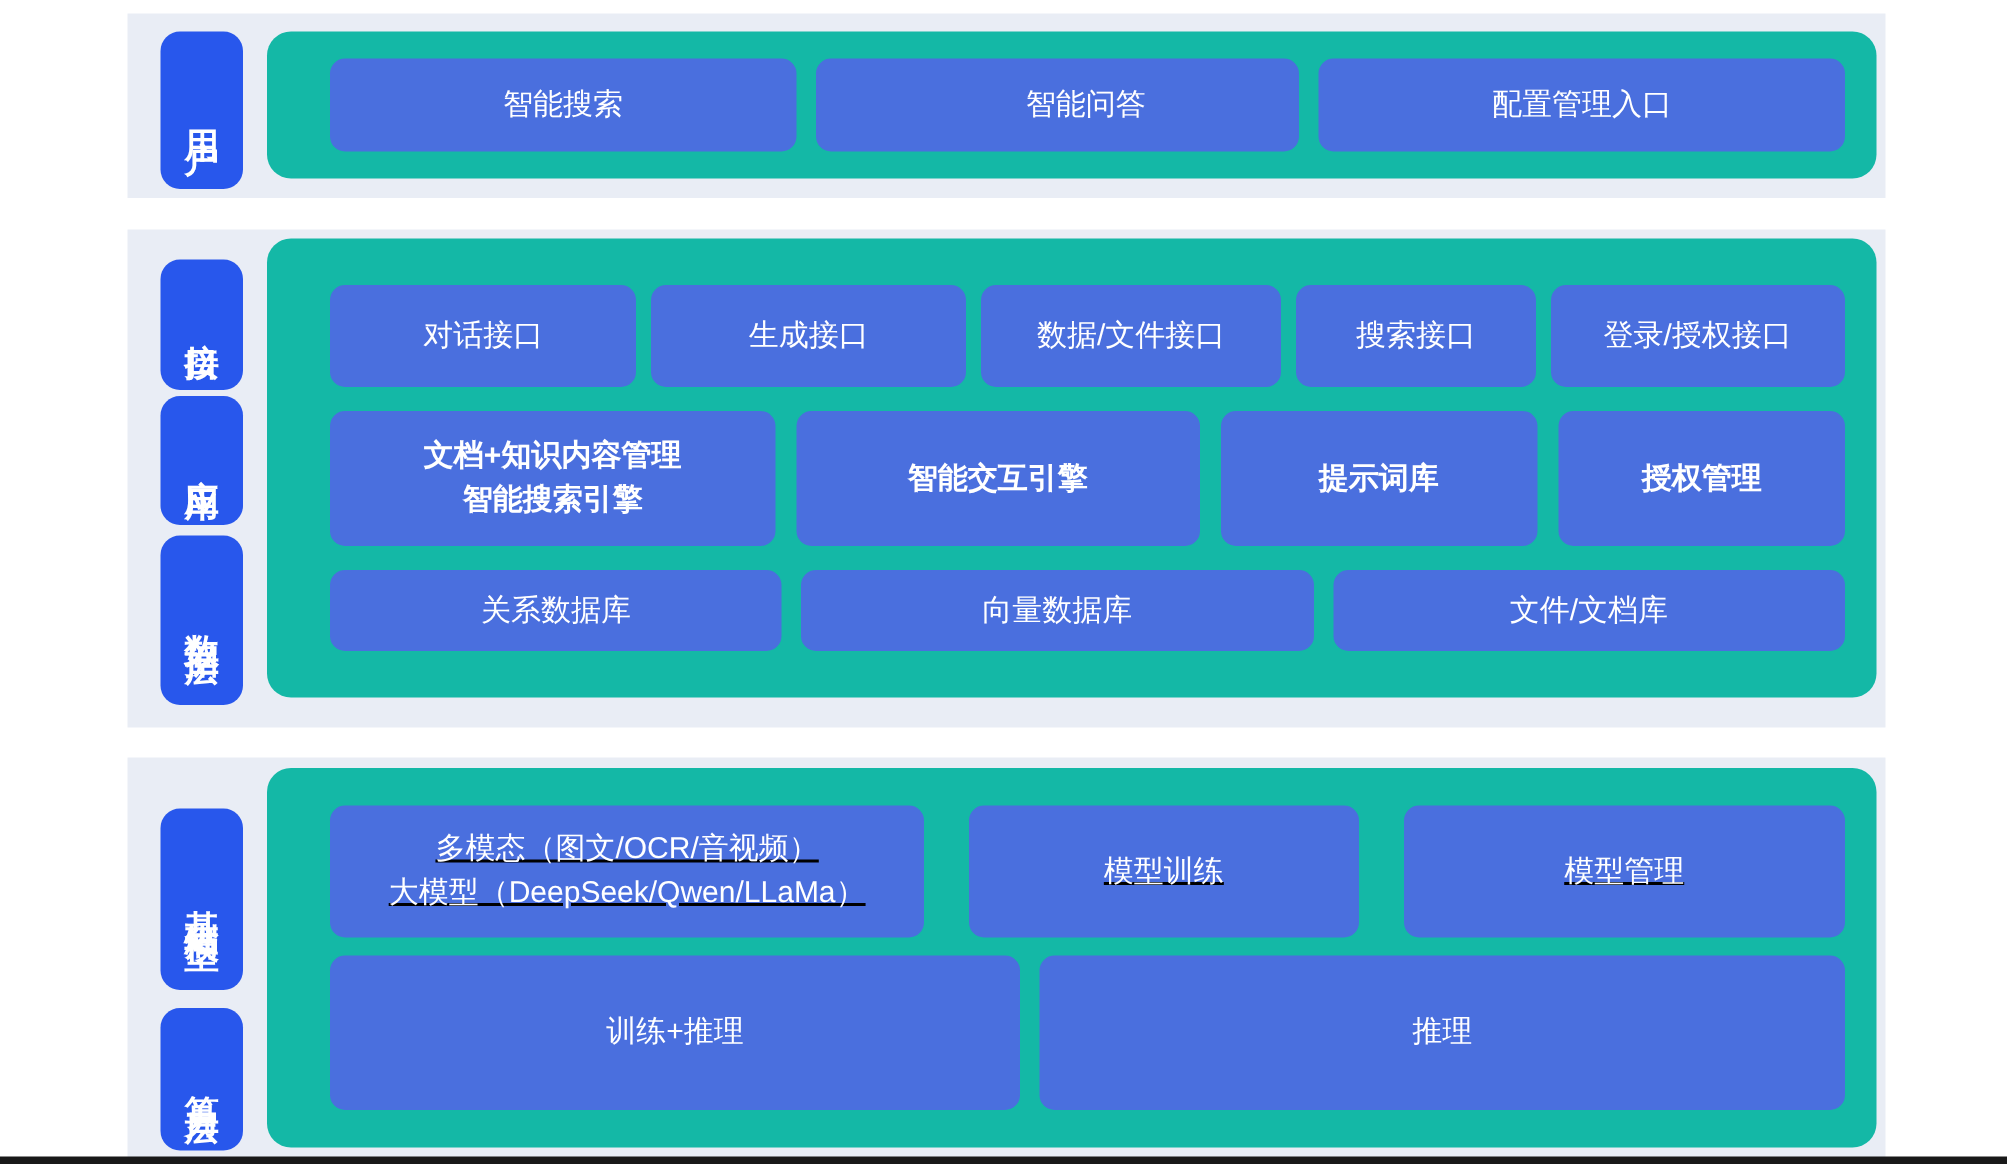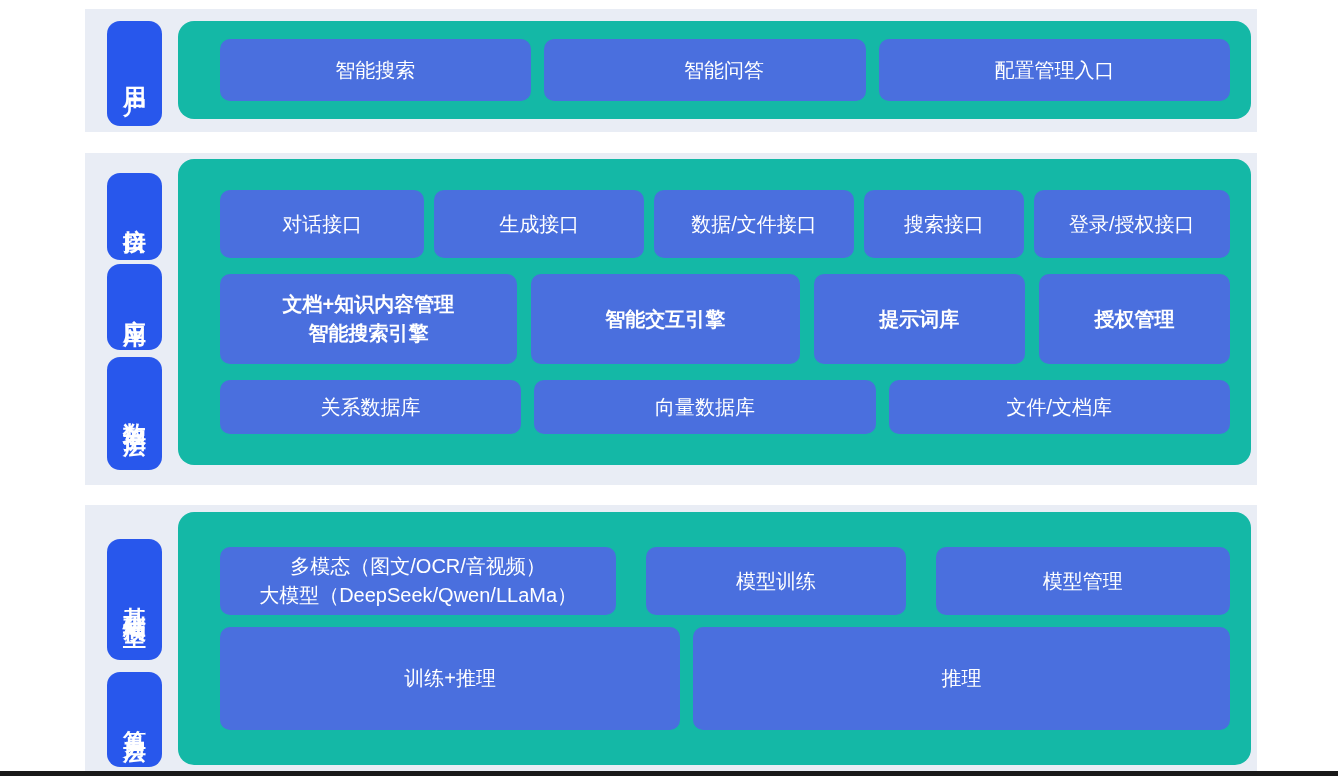--- a/index.html
+++ b/index.html
@@ -126,21 +126,21 @@
   </section>
 
   <section class="band band3">
     <div class="badge badge-foundation">
       <span class="vtext">基础模型</span>
     </div>
     <div class="badge badge-compute">
       <span class="vtext">算力层</span>
     </div>
     <div class="panel panel3">
-      <div class="row" style="height:68px;gap:30px;">
+      <div class="row" style="height:88px;gap:30px;text-decoration:underline;">
         <div class="block" style="flex:3.97 0 0;">
           <span>多模态（图文/OCR/音视频）</span>
           <span>大模型（DeepSeek/Qwen/LLaMa）</span>
         </div>
         <div class="block" style="flex:2.60 0 0;">
           <span>模型训练</span>
         </div>
         <div class="block" style="flex:2.95 0 0;">
           <span>模型管理</span>
         </div>

